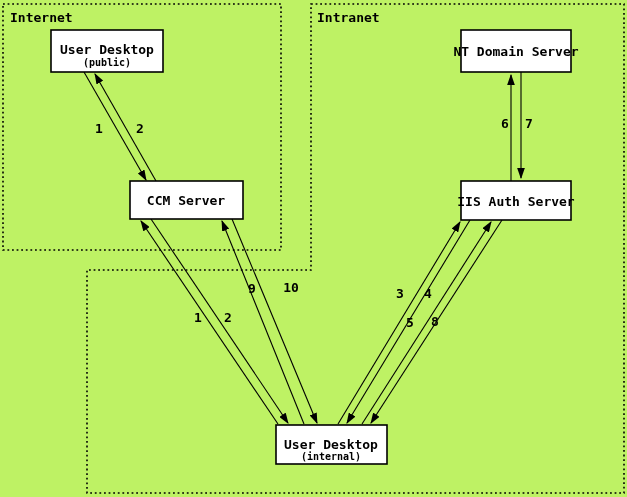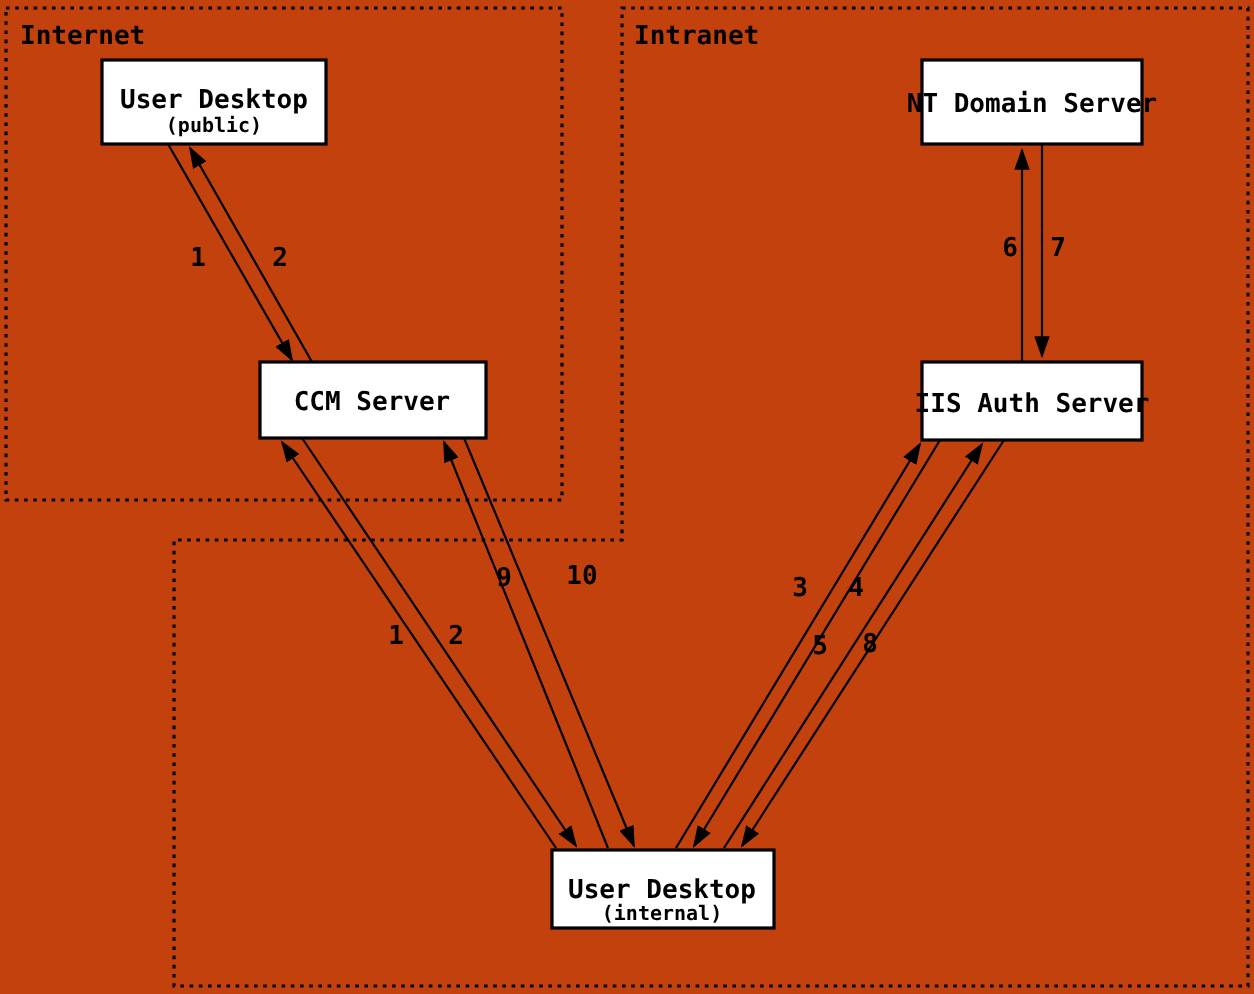--- a/index.html
+++ b/index.html
@@ -7,21 +7,21 @@
     padding: 0;
     background: #ffffff;
     width: 627px;
     height: 497px;
     overflow: hidden;
   }
   .diagram-stage {
     position: relative;
     width: 627px;
     height: 497px;
-    background: #c2410c;
+    background: #bef264;
   }
   svg {
     display: block;
     font-family: "DejaVu Sans Mono", "Liberation Mono", monospace;
   }
   .zone-outline {
     fill: none;
     stroke: #000000;
     stroke-width: 1.6;
     stroke-dasharray: 1.8 2.8;

